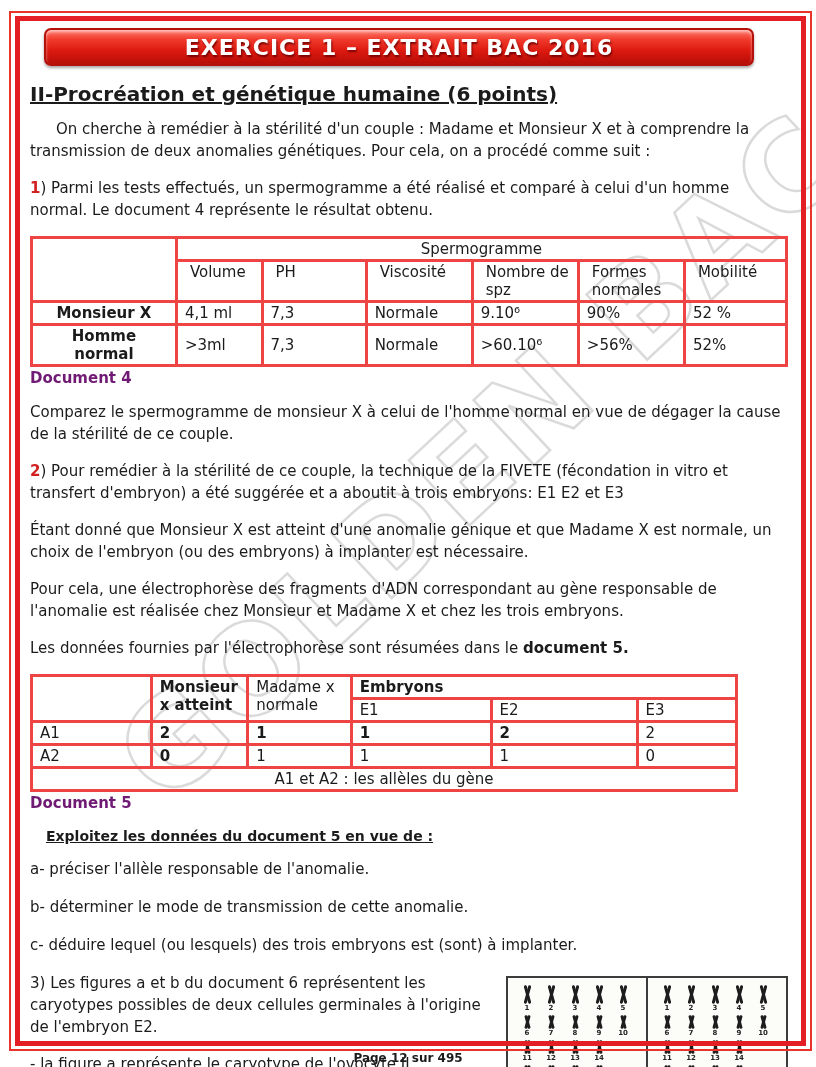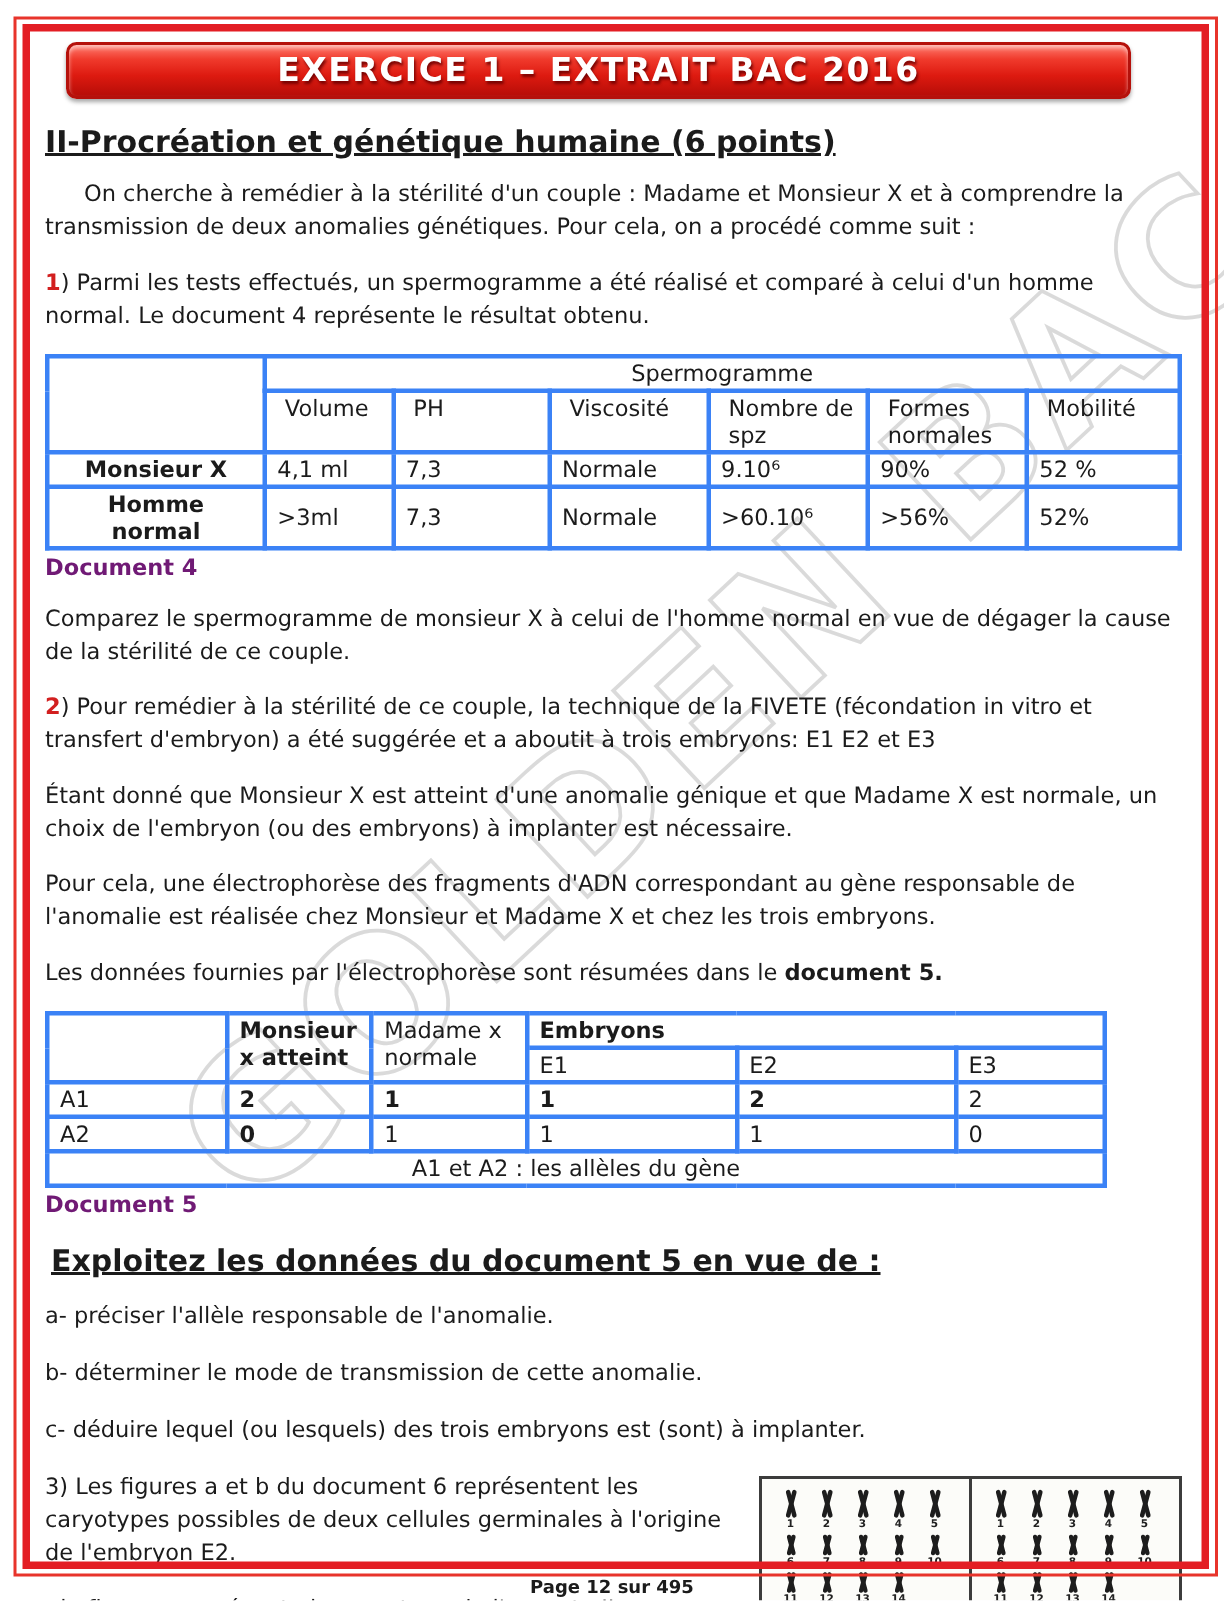--- a/index.html
+++ b/index.html
@@ -24,30 +24,30 @@
           display:flex;align-items:center;justify-content:center;}
   .banner span{color:#ffffff;font-weight:bold;font-size:22px;letter-spacing:1px;
                text-shadow:1px 2px 2px rgba(110,0,0,.9);}
   .heading{font-size:20px;font-weight:bold;text-decoration:underline;margin:12px 0 12px 0;}
   p{font-size:15px;line-height:22px;margin:0 0 15px 0;}
   .indent{text-indent:26px;}
   .qnum{color:#d21f1f;font-weight:bold;}
   .b{font-weight:bold;}
   
   table{border-collapse:collapse;margin:0 0 2px 0;}
-  td{border:3px solid #3b82f6;padding:1px 7px;font-size:15px;background:transparent;}
+  td{border:3px solid #ef4444;padding:1px 7px;font-size:15px;background:transparent;}
   .t4{width:758px;}
   .t4 .hdr{vertical-align:top;padding-left:12px;}
   .t4 .center{text-align:center;}
   .t4 .lbl{font-weight:bold;text-align:center;}
   .t5{width:708px;}
   .t5 .hv{vertical-align:top;}
   .t5 .center{text-align:center;}
   .caption{color:#701a75;font-weight:bold;font-size:15px;text-align:left;margin:2px 0 14px 0;}
-  .exploit-h{font-size:20px;font-weight:bold;text-decoration:underline;margin:16px 0 14px 4px;}
+  .exploit-h{font-size:14px;font-weight:bold;text-decoration:underline;margin:16px 0 14px 16px;}
   .abc{margin-bottom:16px;}
   
   .bottom{display:flex;gap:14px;align-items:flex-start;margin-top:2px;}
   .bottom-left{flex:1;}
   .figure{flex:0 0 278px;border:2px solid #3c3c3c;background:#fcfcf9;display:flex;
           height:190px;margin-top:4px;}
   .panel{flex:1;display:flex;flex-direction:column;position:relative;}
   .panel + .panel{border-left:2px solid #3c3c3c;}
   .panel-body{flex:1;position:relative;padding:7px 2px 0 7px;}
   .k-row{display:flex;margin-bottom:2px;}

